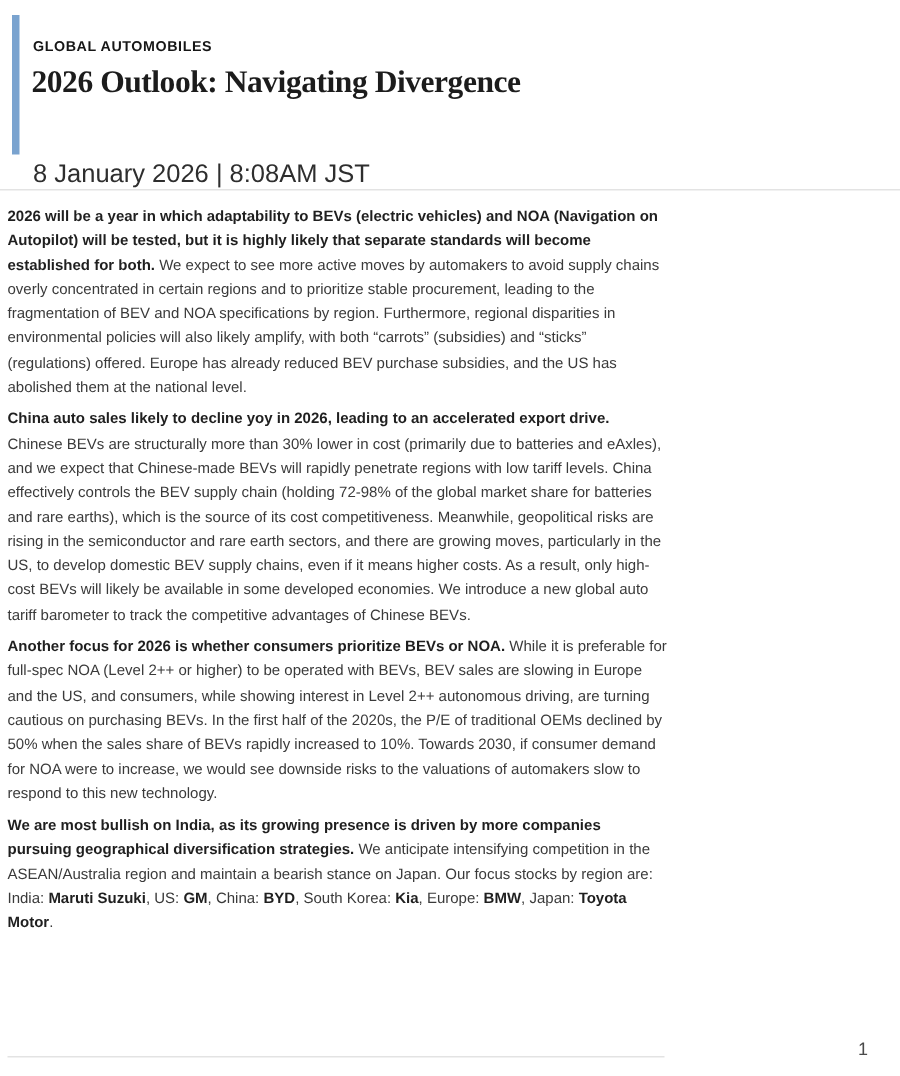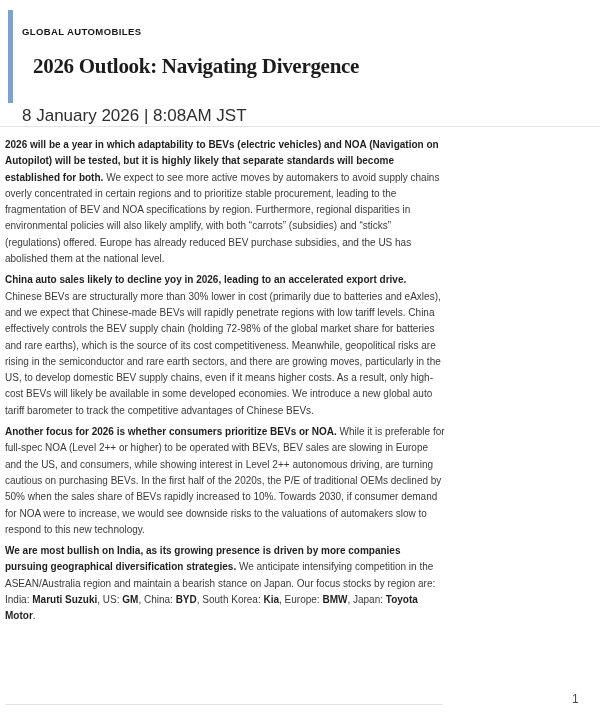--- a/index.html
+++ b/index.html
@@ -26,21 +26,21 @@
     top: 26px;
     font-size: 9.5px;
     font-weight: bold;
     letter-spacing: 0.4px;
     color: #161616;
   }
   .title {
     position: absolute;
     left: 21px;
     top: 42px;
-    margin: 12px;
+    margin: 0;
     font-family: "Liberation Serif", serif;
     font-weight: 600;
     font-size: 21px;
     letter-spacing: -0.3px;
     color: #1c1c1c;
     white-space: nowrap;
   }
   .dateline {
     position: absolute;
     left: 22px;

